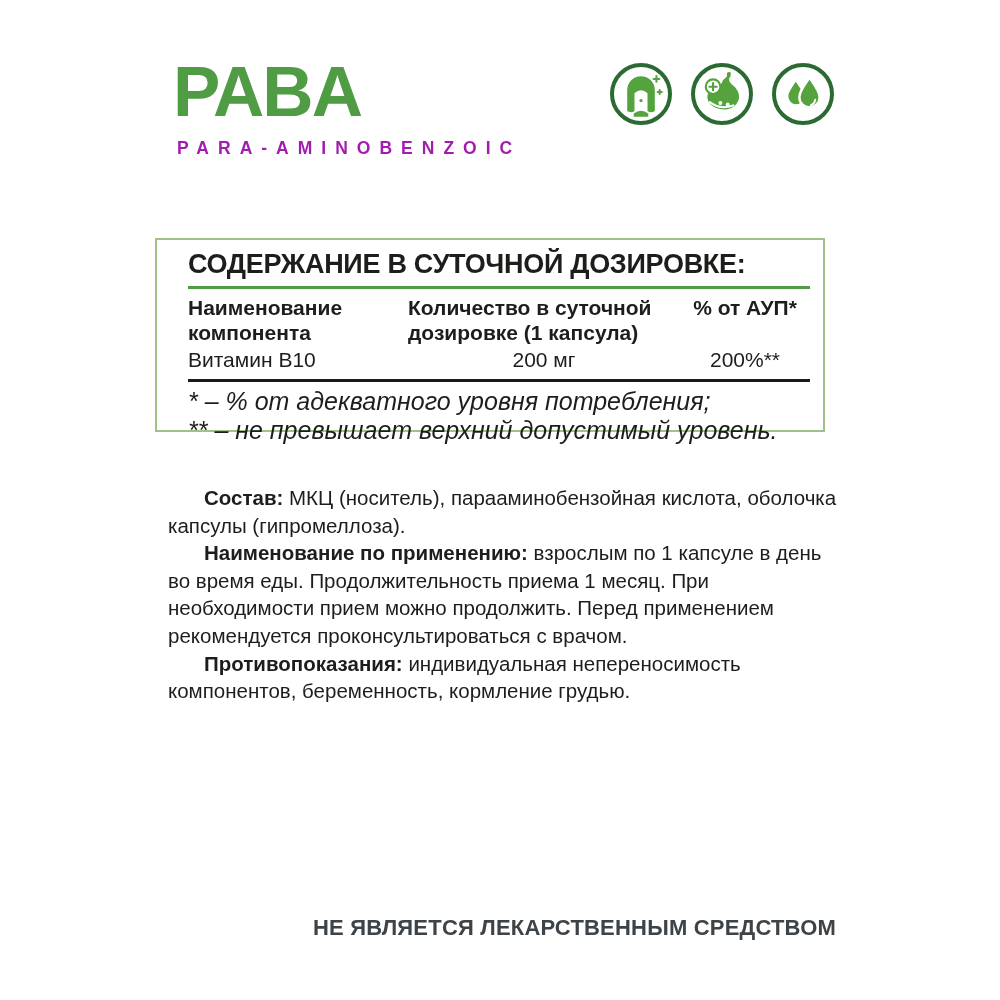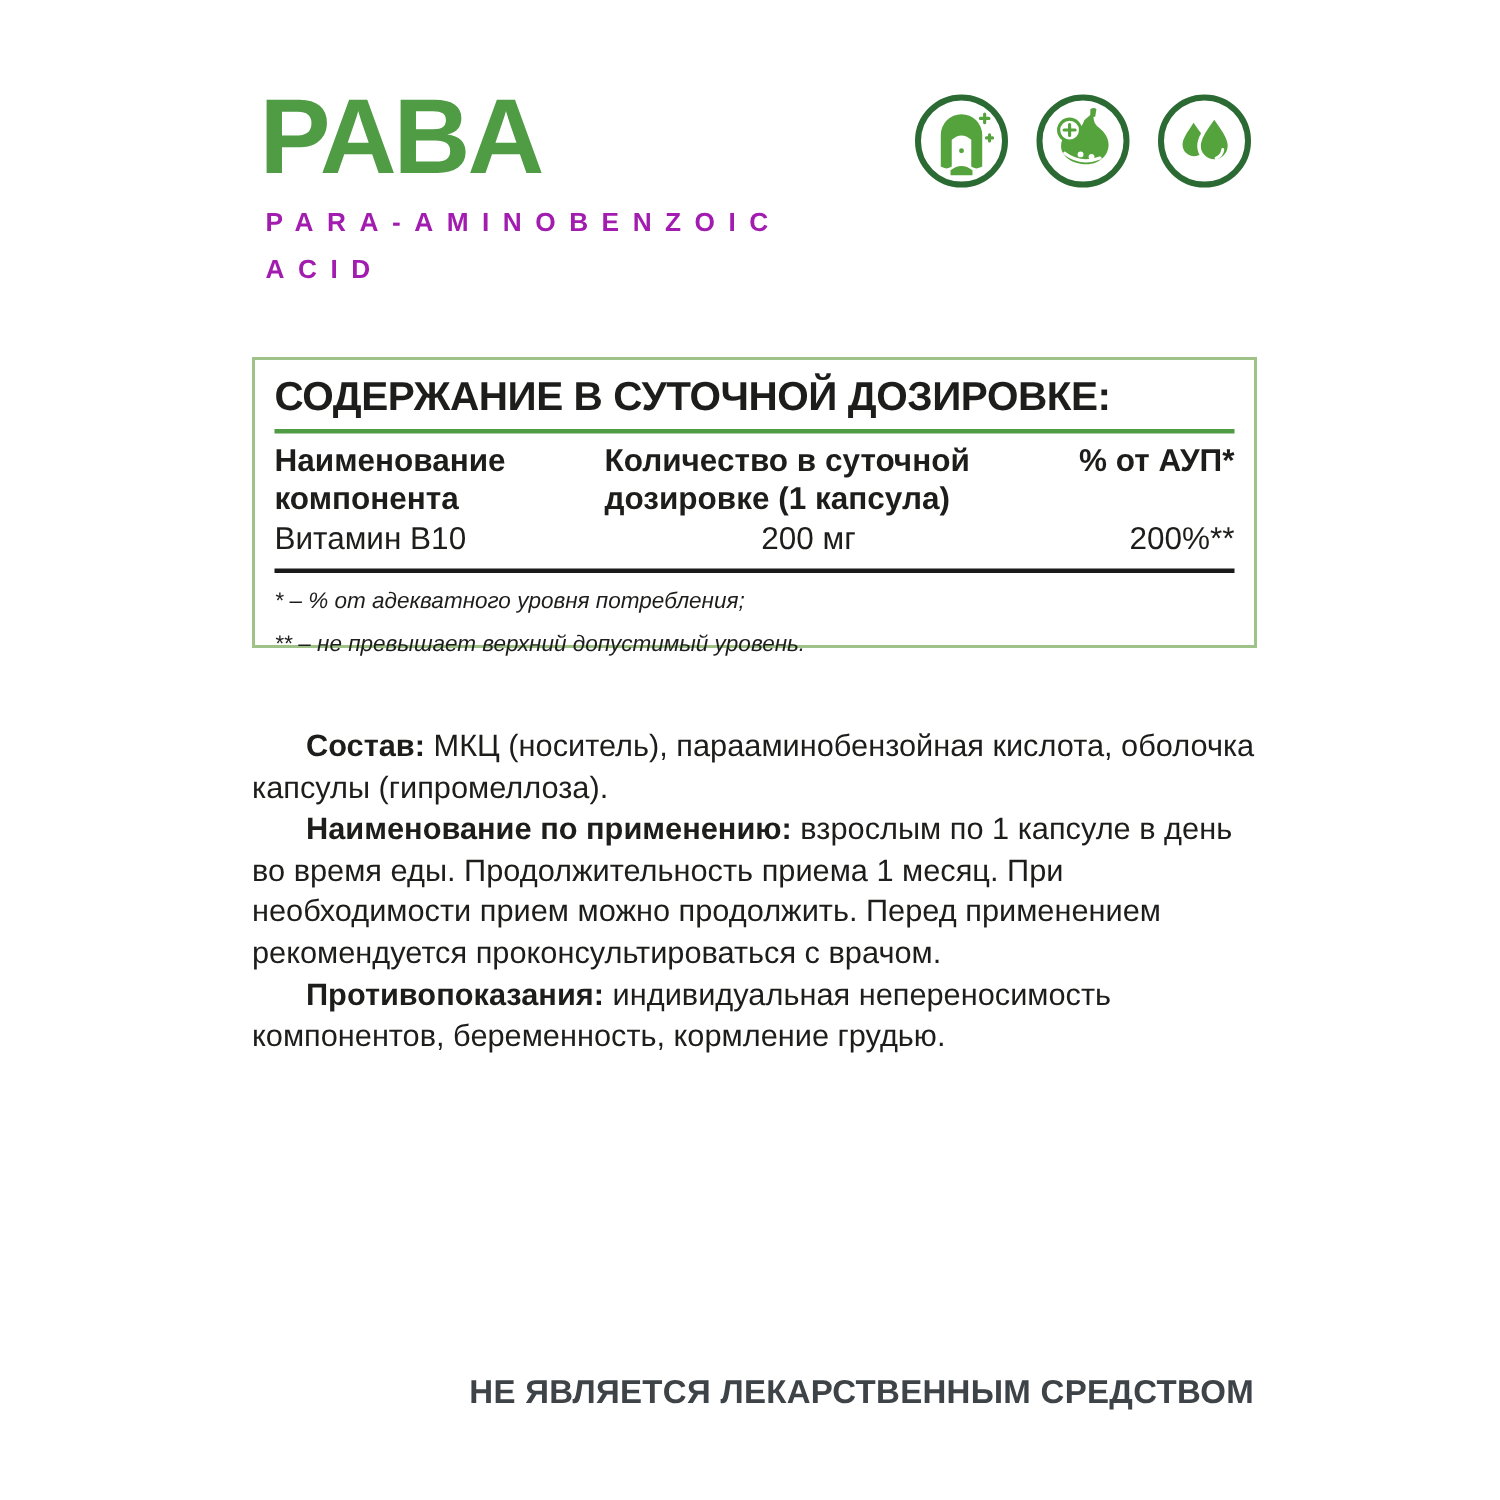--- a/index.html
+++ b/index.html
@@ -25,35 +25,35 @@
   .icons{position:absolute;left:610px;top:63px;display:flex;gap:19px;}
   .icon-circle{
     width:62px;height:62px;border:4px solid #2b6a33;border-radius:50%;
     box-sizing:border-box;background:#ffffff;
     display:flex;align-items:center;justify-content:center;overflow:hidden;
   }
   .icon-circle svg{width:52px;height:52px;display:block;}
 
   
   .table-box{
-    position:absolute;left:168px;top:238px;width:670px;height:194px;
+    position:absolute;left:155px;top:238px;width:670px;height:194px;
     border:2px solid #9fc288;box-sizing:border-box;
-    padding:8px 13px 6px 13px;background:#ffffff;
+    padding:8px 13px 6px 31px;background:#ffffff;
   }
   .table-title{font-size:27px;font-weight:700;line-height:32px;letter-spacing:-0.3px;}
   .green-rule{height:3px;background:#4f9c45;margin:6px 0 6px 0;}
   .thead,.trow{display:flex;}
   .thead{font-weight:700;font-size:21px;line-height:25px;}
   .col1{width:220px;}
   .col2{width:272px;}
-  .col3{flex:1;text-align:right;}
+  .col3{flex:1;text-align:center;}
   .trow{font-size:21px;line-height:26px;margin-top:2px;}
   .trow .col2{text-align:center;}
   .black-rule{height:3px;background:#1a1a1a;margin:6px 0 5px 0;}
-  .footnote{font-style:italic;font-size:15px;line-height:28.5px;color:#1d1d1b;}
+  .footnote{font-style:italic;font-size:25px;line-height:28.5px;color:#1d1d1b;}
 
   
   .body-text{
     position:absolute;left:168px;top:484px;width:672px;
     font-size:20.5px;line-height:27.6px;color:#1d1d1b;
   }
   .body-text p{margin:0;}
   .body-text b{font-weight:700;margin-left:36px;}
 
   
@@ -64,21 +64,20 @@
   }
 </style>
 </head>
 <body>
 
 <div class="canvas">
 
   <div class="logo">PABA</div>
   <div class="logo-sub">
     <div>PARA-AMINOBENZOIC</div>
-    <div>ACID</div>
   </div>
 
   <div class="icons">
     <div class="icon-circle">
       <svg viewBox="0 0 64 64">
         <g fill="#55a33c">
           <path d="M15 53 L15 27 A17 17 0 0 1 49 27 L49 53 Q44 56 40 53 L40 31 Q32 24 24 31 L24 53 Q20 56 15 53 Z"></path>
           <path d="M23 56 Q32 49 41 56 L41 60 L23 60 Z"></path>
           <circle cx="32" cy="40" r="2"></circle>
         </g>

